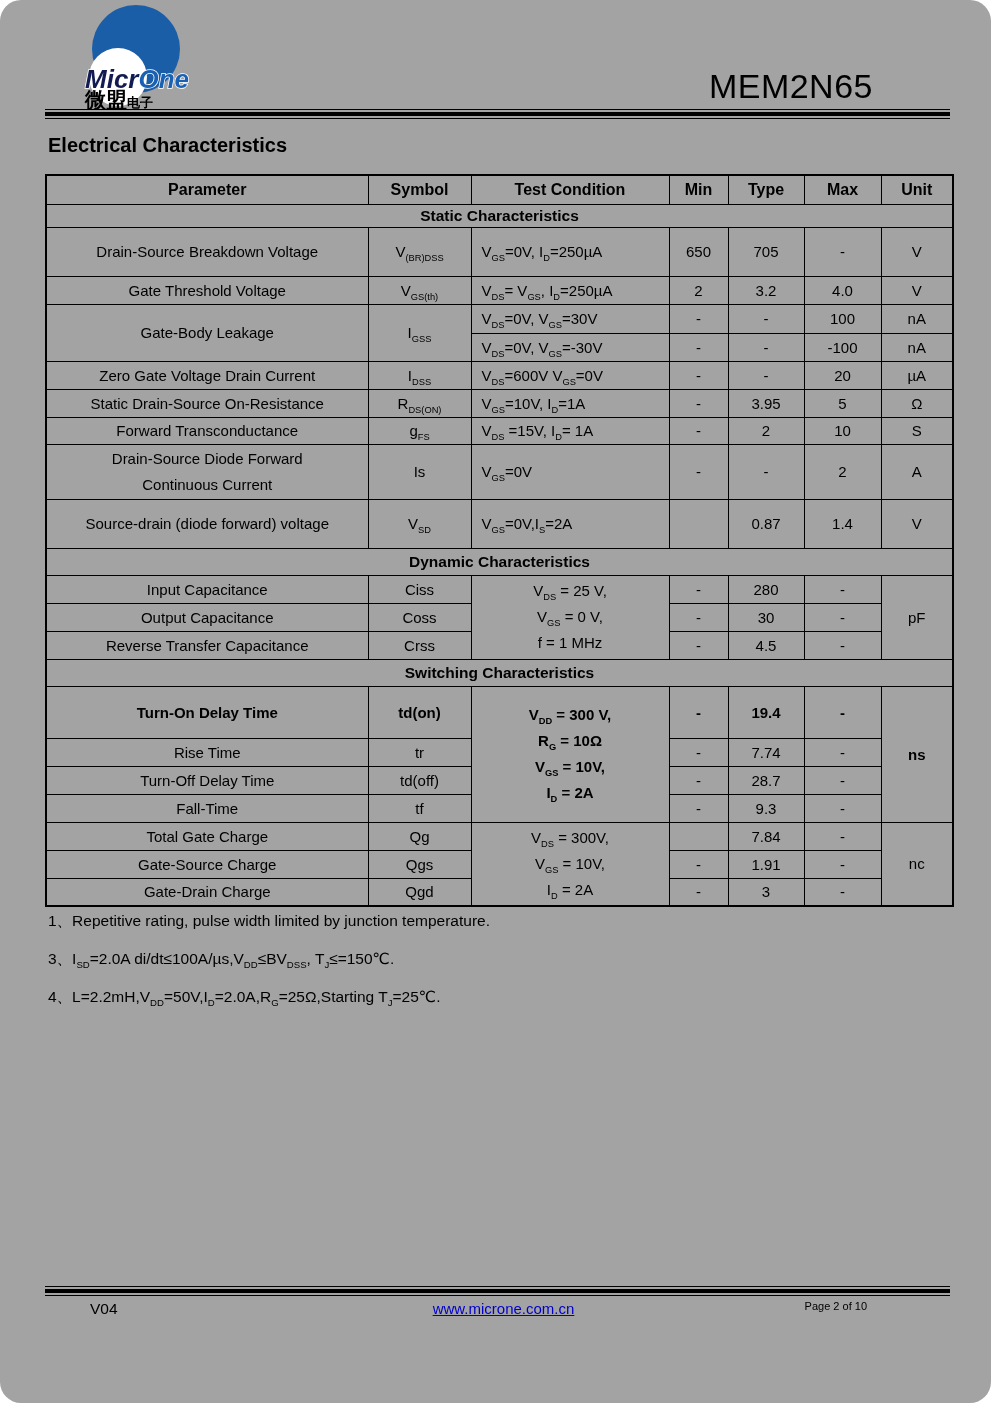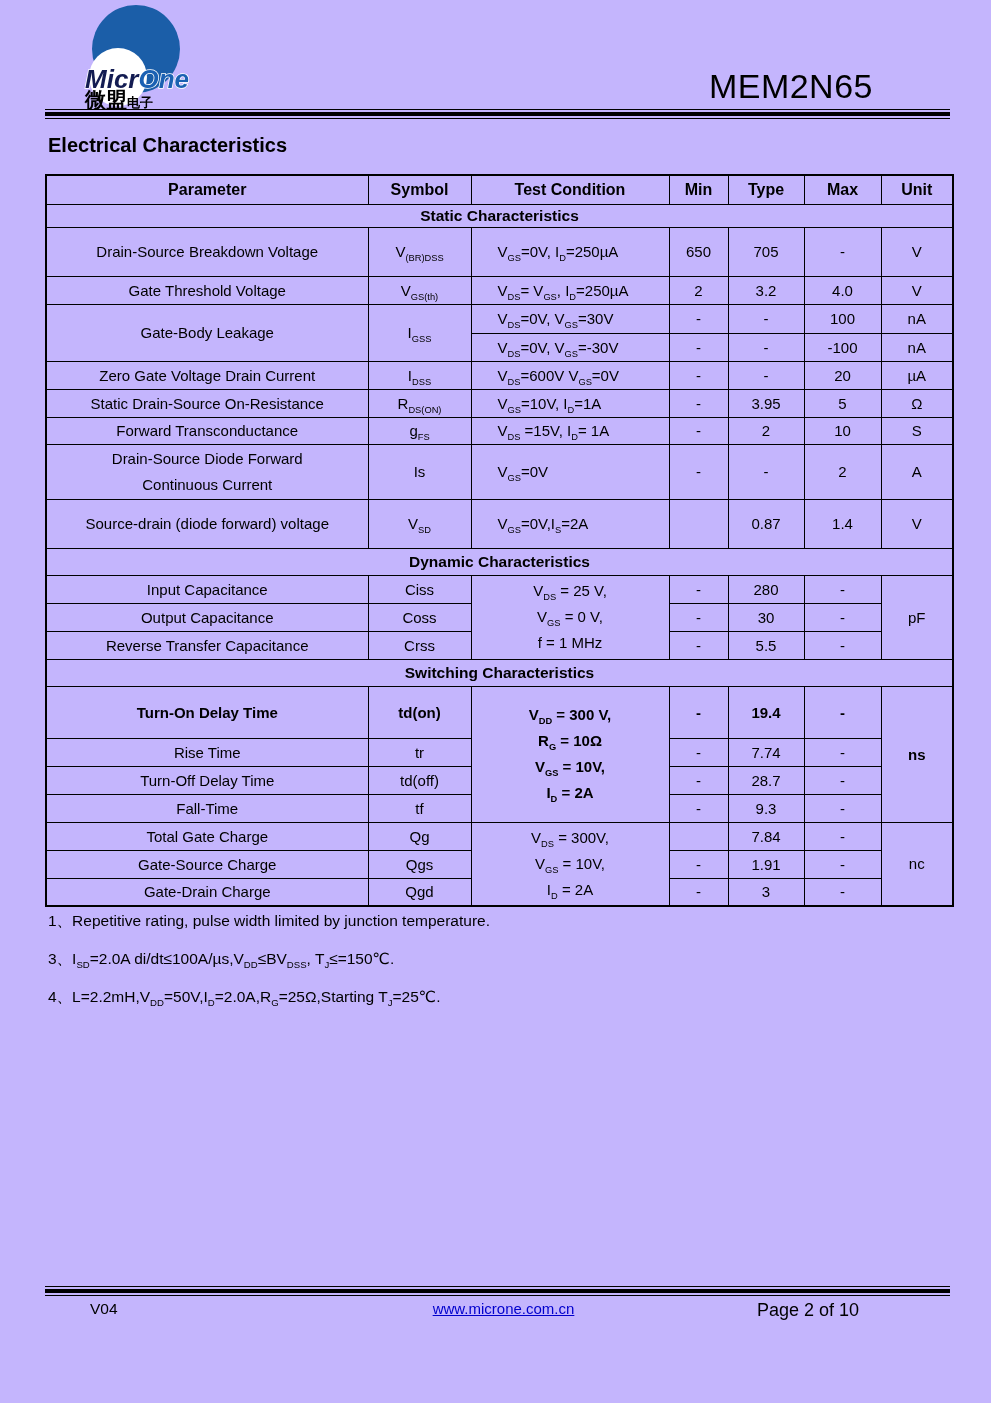--- a/index.html
+++ b/index.html
@@ -1,20 +1,21 @@
 <!DOCTYPE html>
 <html><head>
 <meta charset="utf-8">
 <style>
   * { box-sizing: border-box; }
   html, body { margin: 0; padding: 0; background: #fff; }
   body { font-family: "Liberation Sans", "DejaVu Sans", sans-serif; color: #000; }
   .page {
-    position: relative; width: 991px; height: 1403px; background: #c4b5fd;
+    position: relative; width: 991px; height: 1403px; background: #a3a3a3;
     overflow: hidden;
+    border-radius: 21px;
   }
 
   
   .logo { position: absolute; left: 72px; top: 5px; width: 125px; height: 104px; }
   .product-title {
     position: absolute; top: 69px; right: 118px;
     font-size: 34px; font-weight: 400; letter-spacing: 0.5px; line-height: 1;
   }
   .rule { position: absolute; left: 45px; right: 41px; }
   .rule .thin  { height: 1px; background: #000; }
@@ -36,33 +37,33 @@
   }
   table.spec { border: 2px solid #000; }
   table.spec th, table.spec td {
     border: 1.5px solid #000;
     text-align: center; vertical-align: middle;
     padding: 1px 4px;
     overflow: hidden;
   }
   table.spec th { font-size: 16px; font-weight: bold; }
   table.spec td.section { font-weight: bold; font-size: 15.5px; }
-  table.spec td.left { text-align: left; padding-left: 26px; }
+  table.spec td.left { text-align: left; padding-left: 10px; }
   table.spec td.multiline { line-height: 26px; }
   sub { font-size: 0.62em; line-height: 0; }
 
   
   .notes { position: absolute; left: 48px; top: 912px; font-size: 15.5px; }
   .note { margin-bottom: 20px; line-height: 18px; }
 
   
   .footer-version { position: absolute; left: 90px; top: 1300px; font-size: 15.5px; }
   .footer-link-wrap { position: absolute; left: 16px; right: 0; top: 1300px; text-align: center; font-size: 15px; }
   .footer-link-wrap a { color: #0000cc; text-decoration: underline; }
-  .footer-page { position: absolute; right: 132px; top: 1300px; font-size: 18px; }
+  .footer-page { position: absolute; right: 124px; top: 1300px; font-size: 11px; }
 </style>
 </head>
 <body>
 
 <div class="page">
 
   <div class="logo">
     <svg width="125" height="104" viewBox="0 0 125 104">
       <circle cx="64" cy="44" r="44" fill="#1b5ea8"></circle>
       <circle cx="46" cy="72" r="29" fill="#ffffff"></circle>
@@ -203,21 +204,21 @@
           <td>Output Capacitance</td>
           <td>Coss</td>
           <td>-</td>
           <td>30</td>
           <td>-</td>
         </tr>
         <tr style="height: 28px;">
           <td>Reverse Transfer Capacitance</td>
           <td>Crss</td>
           <td>-</td>
-          <td>5.5</td>
+          <td>4.5</td>
           <td>-</td>
         </tr>
         <tr style="height: 27px;">
           <td colspan="7" class="section">Switching Characteristics</td>
         </tr>
         <tr style="height: 52px; font-weight: bold;">
           <td>Turn-On Delay Time</td>
           <td>td(on)</td>
           <td rowspan="4" class="multiline">V<sub>DD</sub> = 300 V,<br>R<sub>G</sub> = 10Ω<br>V<sub>GS</sub> = 10V,<br>I<sub>D</sub> = 2A</td>
           <td>-</td>

